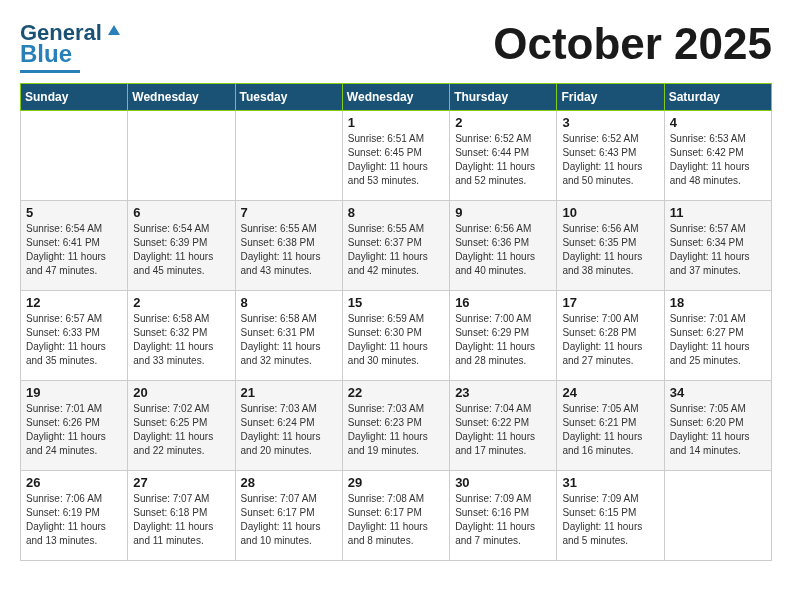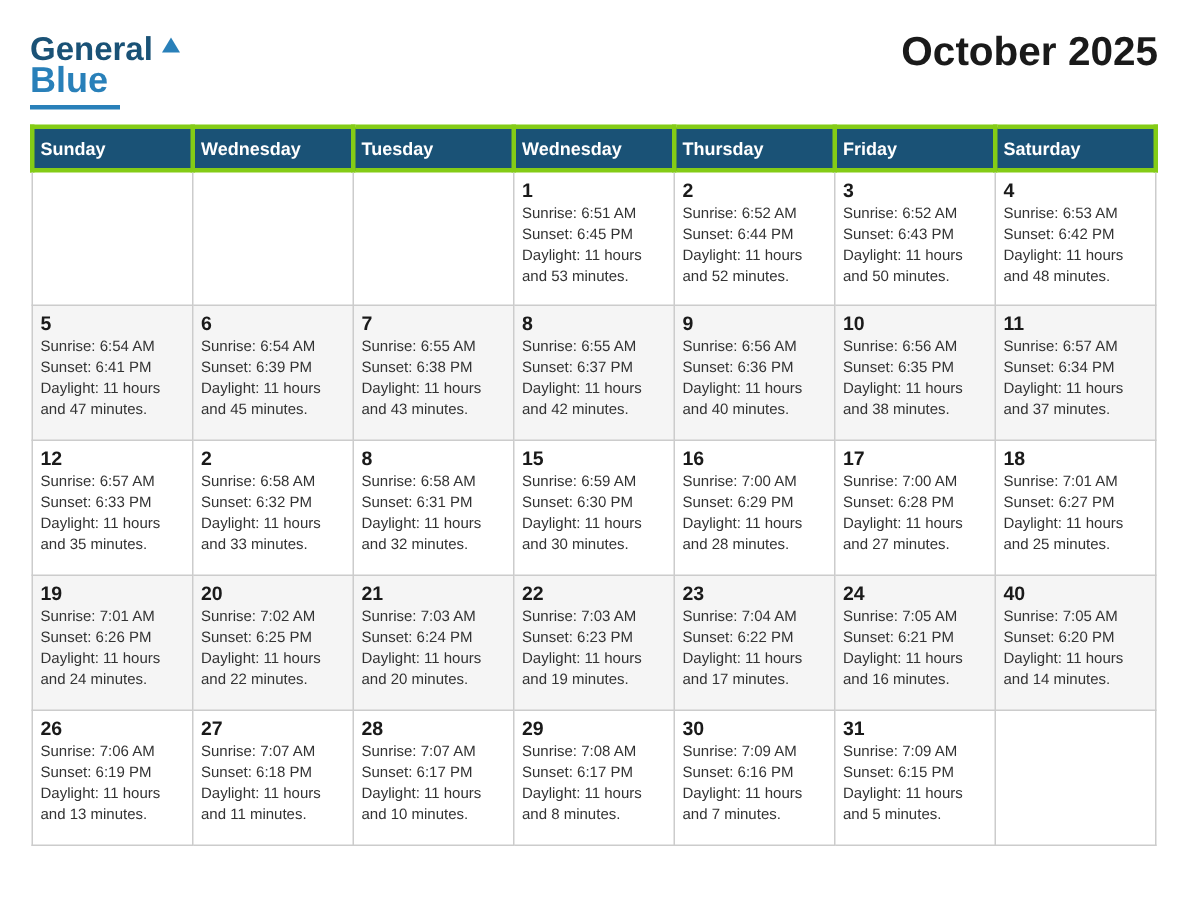--- a/index.html
+++ b/index.html
@@ -25,42 +25,42 @@
     .logo-line {
       width: 60px;
       height: 3px;
       background: #2980b9;
       margin-top: 2px;
     }
     .title-section {
       text-align: right;
     }
     .month-title {
-      font-size: 27px;
+      font-size: 44px;
       font-weight: bold;
       color: #1a1a1a;
       line-height: 1.1;
     }
     .location-title {
       font-size: 16px;
       color: #333;
     }
     .calendar-table {
       width: 100%;
       border-collapse: collapse;
       font-size: 11px;
     }
     .calendar-table thead th {
       background-color: #1a5276;
       color: #fff;
       padding: 6px 4px;
       text-align: left;
       font-size: 12px;
       font-weight: bold;
-      border: 3px solid #84cc16;
+      border: 1px solid #84cc16;
     }
     .calendar-table tbody td {
       border: 1px solid #ccc;
       vertical-align: top;
       padding: 4px 5px;
       width: 107px;
       min-height: 80px;
       height: 90px;
       background: #fff;
     }
@@ -215,21 +215,21 @@
         </td>
         <td>
           <span class="day-number">23</span>
           <div class="day-info">Sunrise: 7:04 AM<br>Sunset: 6:22 PM<br>Daylight: 11 hours and 17 minutes.</div>
         </td>
         <td>
           <span class="day-number">24</span>
           <div class="day-info">Sunrise: 7:05 AM<br>Sunset: 6:21 PM<br>Daylight: 11 hours and 16 minutes.</div>
         </td>
         <td>
-          <span class="day-number">40</span>
+          <span class="day-number">34</span>
           <div class="day-info">Sunrise: 7:05 AM<br>Sunset: 6:20 PM<br>Daylight: 11 hours and 14 minutes.</div>
         </td>
       </tr>
       <tr>
         <td>
           <span class="day-number">26</span>
           <div class="day-info">Sunrise: 7:06 AM<br>Sunset: 6:19 PM<br>Daylight: 11 hours and 13 minutes.</div>
         </td>
         <td>
           <span class="day-number">27</span>

